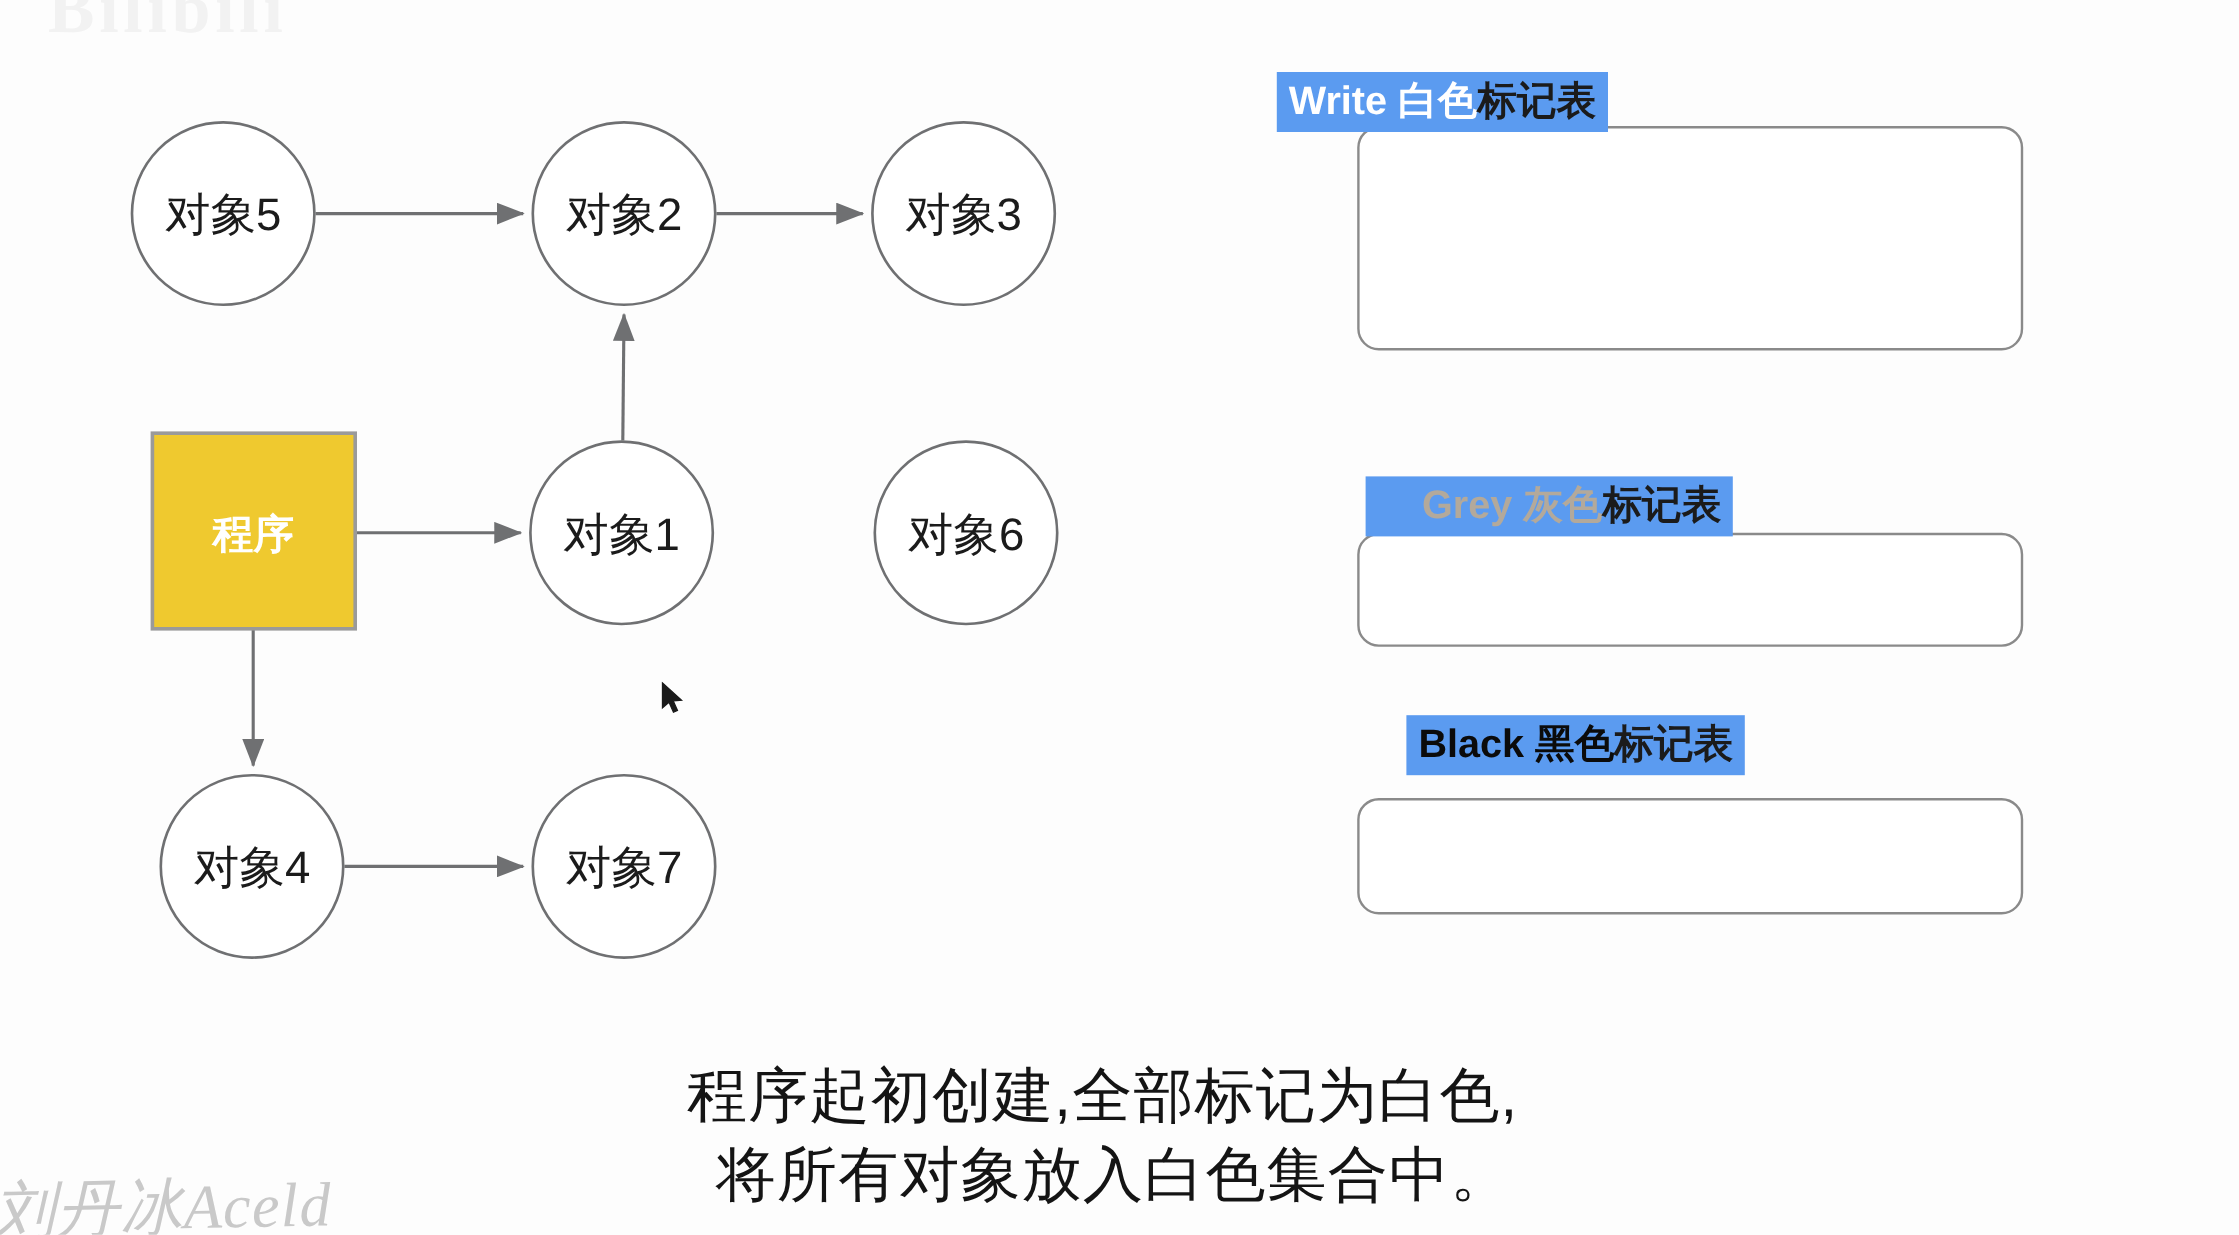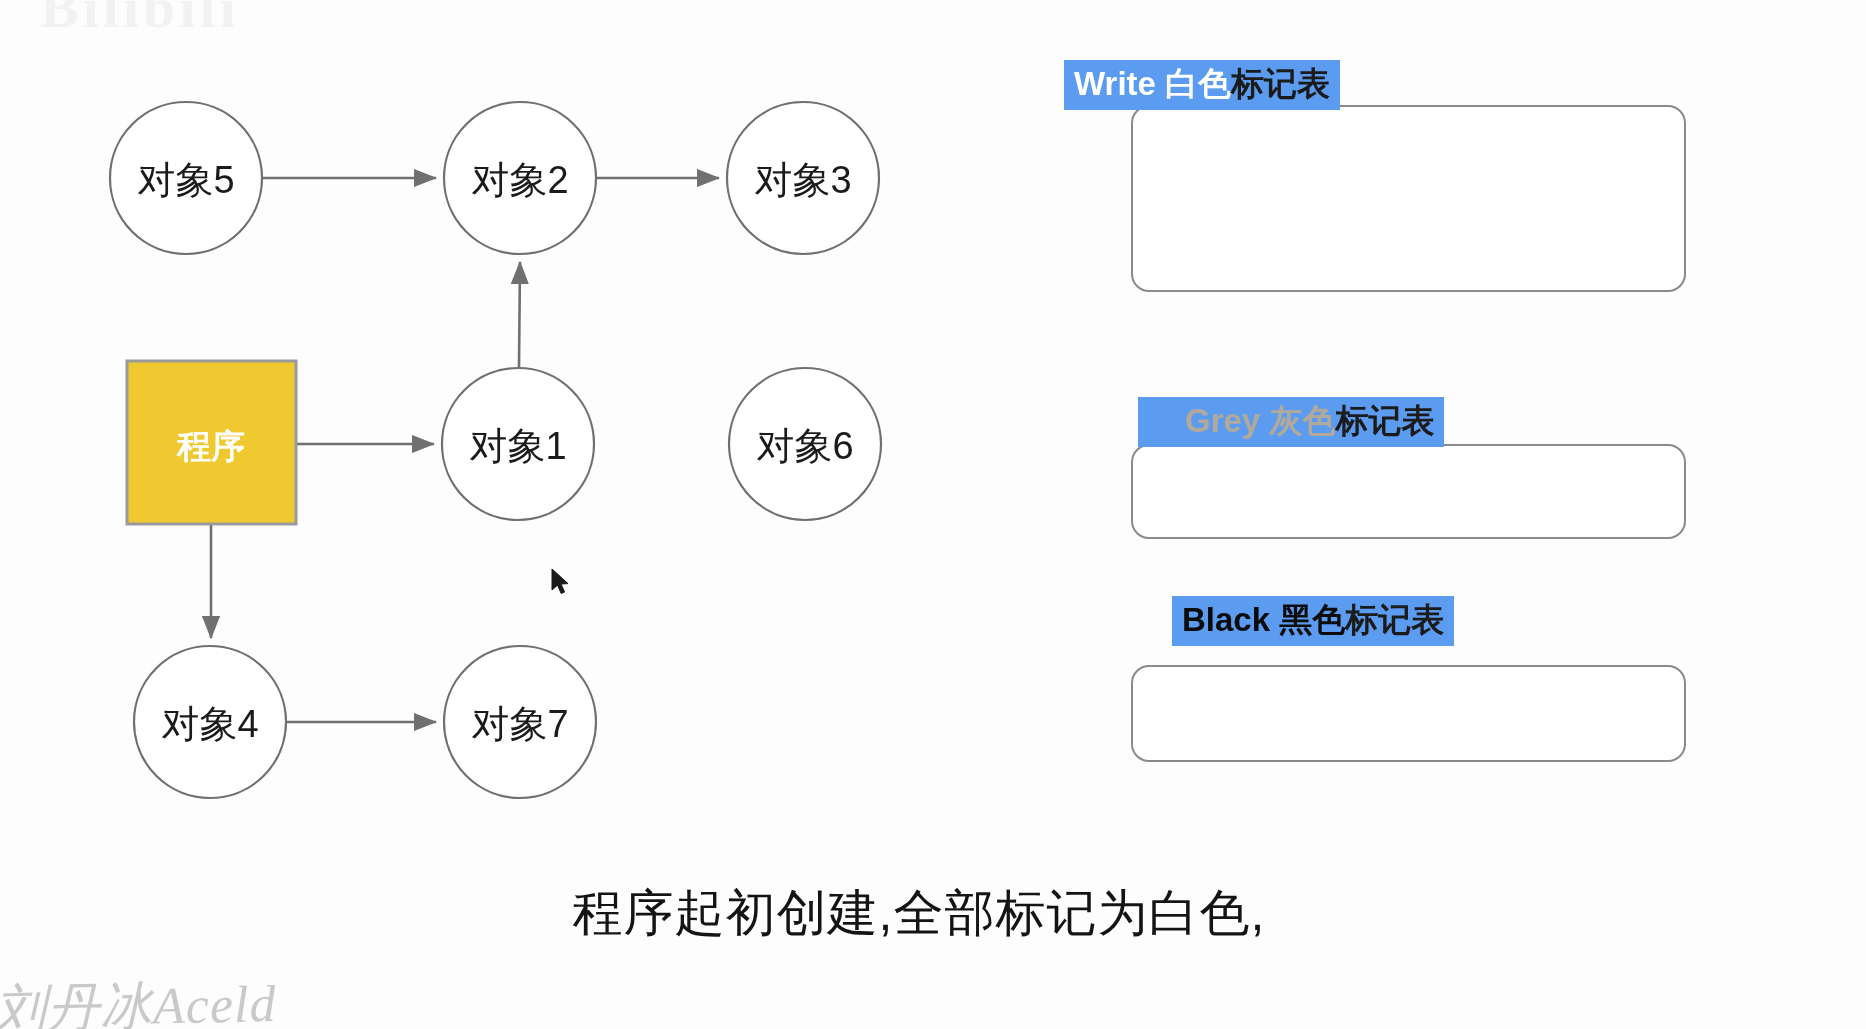--- a/index.html
+++ b/index.html
@@ -210,17 +210,18 @@
 
 <div class="mark-table">
   <div class="mark-header" style="left:1128px; top:596px;margin-left:44px;">
     <span class="kw-black">Black 黑色</span><span class="suffix">标记表</span>
   </div>
   <div class="mark-box" style="left:1131px; top:665px; width:551px; height:93px;"></div>
 </div>
 
 <div id="caption">
   <span class="cap-line l1">程序起初创建,全部标记为白色,</span>
+  <span class="cap-line l2">将所有对象放入白色集合中。</span>
 </div>
 
 <svg id="cursor" viewBox="0 0 22 30" xmlns="http://www.w3.org/2000/svg">
   <polygon points="1,1 1,22 6.5,17.2 10.2,25.5 13.6,24 10,16 17,15.6" fill="#1a1a1a" stroke="#1a1a1a" stroke-width="1"></polygon>
 </svg>
 
 </body></html>

